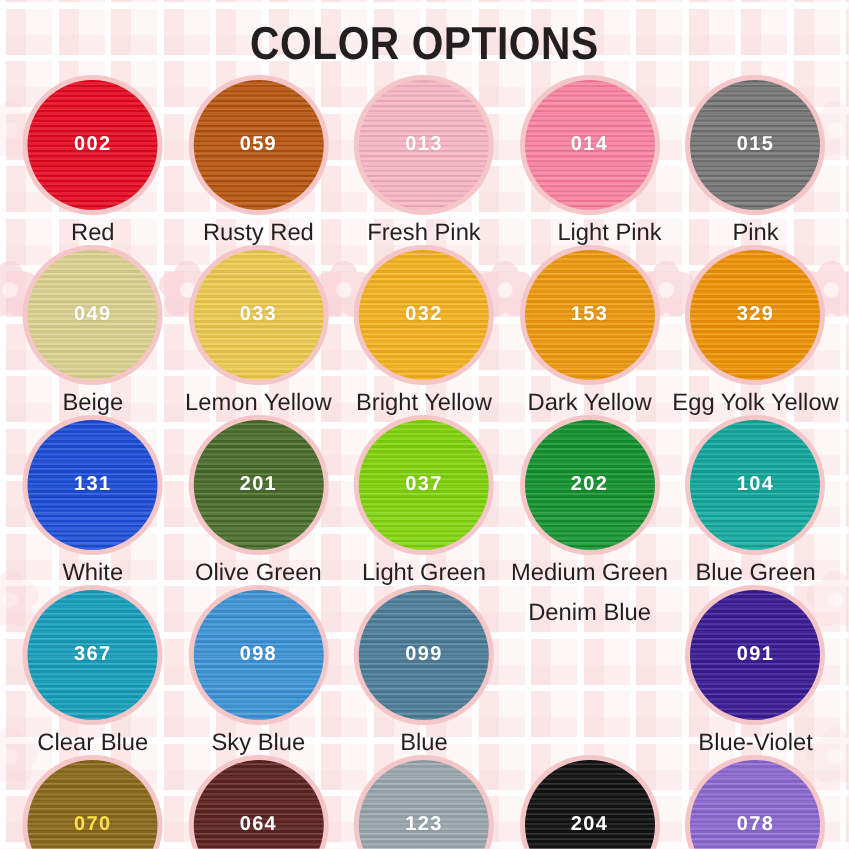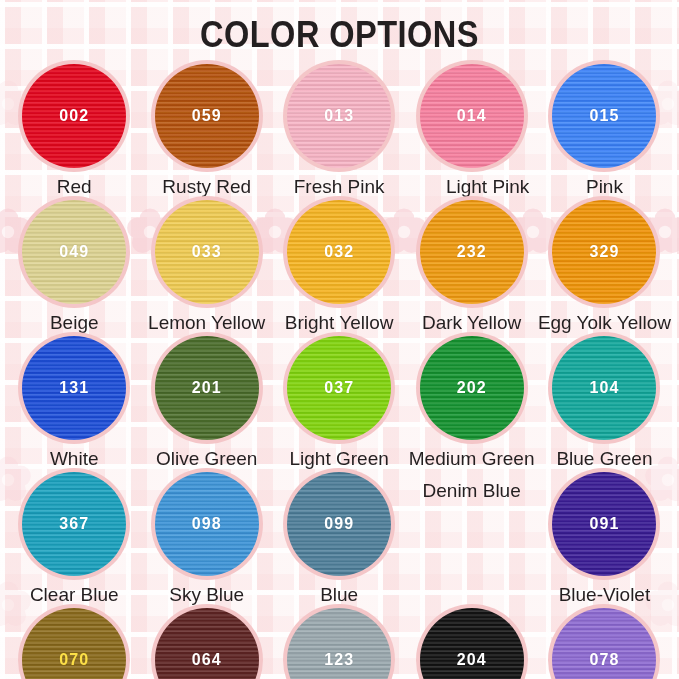--- a/index.html
+++ b/index.html
@@ -224,21 +224,21 @@
       </div>
       <div class="swatch-name" style="color: rgb(35, 31, 32);">Fresh Pink</div>
     </div>
     <div class="swatch-cell">
       <div class="swatch-disc-wrap" style="background-color: rgb(247, 128, 159); box-shadow: rgb(244, 198, 200) 0px 0px 0px 4px;">
         <span class="swatch-code" style="color: rgb(255, 255, 255);">014</span>
       </div>
       <div class="swatch-name" style="color: rgb(35, 31, 32); margin-left: 32px;">Light Pink</div>
     </div>
     <div class="swatch-cell">
-      <div class="swatch-disc-wrap" style="background-color: #3b82f6; box-shadow: rgb(244, 198, 200) 0px 0px 0px 4px;">
+      <div class="swatch-disc-wrap" style="background-color: #737373; box-shadow: rgb(244, 198, 200) 0px 0px 0px 4px;">
         <span class="swatch-code" style="color: rgb(255, 255, 255);">015</span>
       </div>
       <div class="swatch-name" style="color: rgb(35, 31, 32);">Pink</div>
     </div>
 
     <div class="swatch-cell">
       <div class="swatch-disc-wrap" style="background-color: rgb(221, 211, 146); box-shadow: rgb(244, 198, 200) 0px 0px 0px 4px;">
         <span class="swatch-code" style="color: rgb(255, 255, 255);">049</span>
       </div>
       <div class="swatch-name" style="color: rgb(35, 31, 32);">Beige</div>
@@ -250,21 +250,21 @@
       <div class="swatch-name" style="color: rgb(35, 31, 32);">Lemon Yellow</div>
     </div>
     <div class="swatch-cell">
       <div class="swatch-disc-wrap" style="background-color: rgb(245, 180, 34); box-shadow: rgb(244, 198, 200) 0px 0px 0px 4px;">
         <span class="swatch-code" style="color: rgb(255, 255, 255);">032</span>
       </div>
       <div class="swatch-name" style="color: rgb(35, 31, 32);">Bright Yellow</div>
     </div>
     <div class="swatch-cell">
       <div class="swatch-disc-wrap" style="background-color: rgb(238, 154, 16); box-shadow: rgb(244, 198, 200) 0px 0px 0px 4px;">
-        <span class="swatch-code" style="color: rgb(255, 255, 255);">232</span>
+        <span class="swatch-code" style="color: rgb(255, 255, 255);">153</span>
       </div>
       <div class="swatch-name" style="color: rgb(35, 31, 32);">Dark Yellow</div>
     </div>
     <div class="swatch-cell">
       <div class="swatch-disc-wrap" style="background-color: rgb(239, 148, 9); box-shadow: rgb(244, 198, 200) 0px 0px 0px 4px;">
         <span class="swatch-code" style="color: rgb(255, 255, 255);">329</span>
       </div>
       <div class="swatch-name" style="color: rgb(35, 31, 32);">Egg Yolk Yellow</div>
     </div>
 

